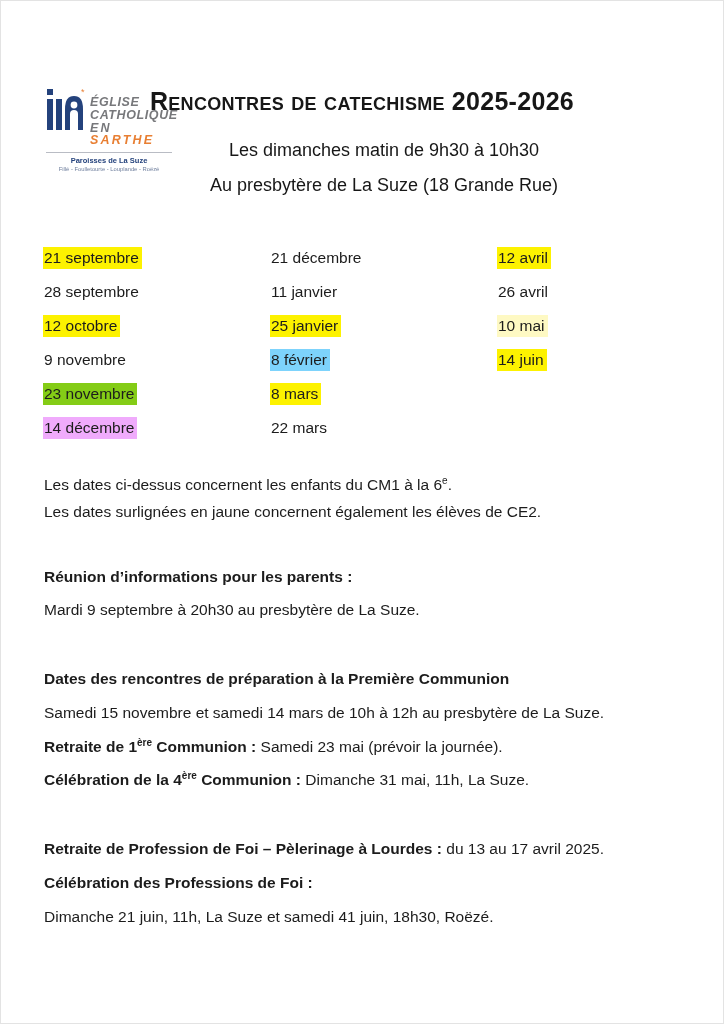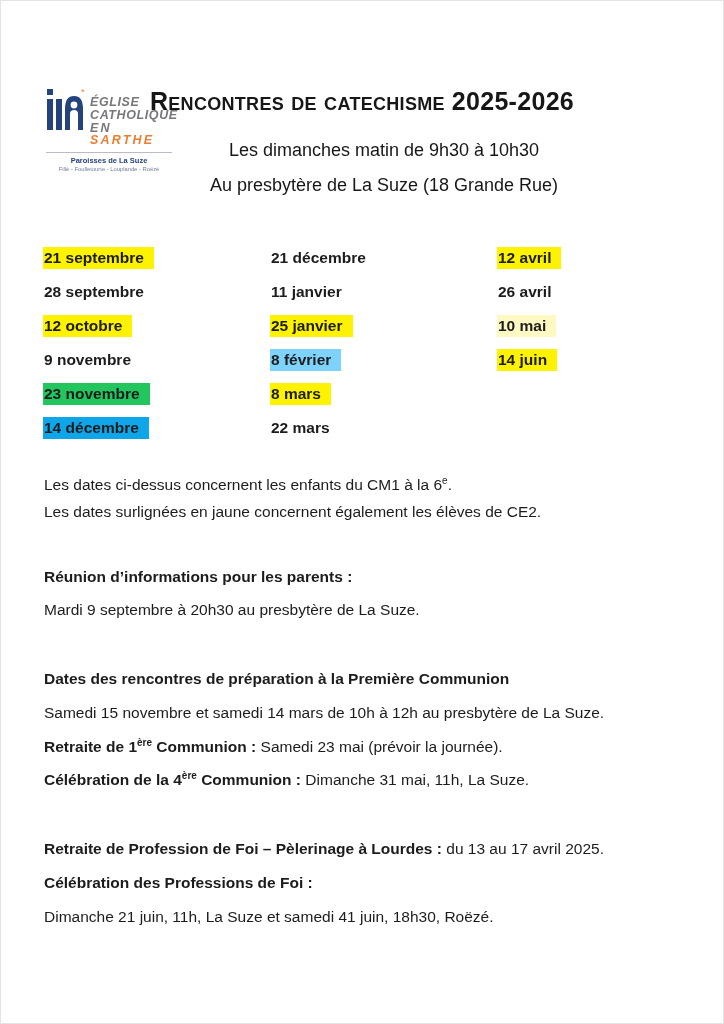--- a/index.html
+++ b/index.html
@@ -39,21 +39,21 @@
   .subtitle1{top:139px;}
   .subtitle2{top:174px;}
 
   
   .dates-grid{
     position:absolute;left:43px;top:246px;
     display:flex;flex-direction:row;
   }
   .date-col{width:227px;display:flex;flex-direction:column;}
   .date-row{height:34px;font-size:15.5px;}
-  .date-row span{display:inline-block;line-height:21px;padding:0 10px 1px 1px;margin-left:-1px;font-weight:bold;}
+  .date-row span{display:inline-block;line-height:21px;padding:0 3px 1px 1px;margin-left:-1px;}
 
   
   .bodyline{position:absolute;left:43px;font-size:15.5px;line-height:22px;white-space:nowrap;}
   .bold{font-weight:bold;}
   .notes{position:absolute;left:43px;top:470px;font-size:15.5px;line-height:27px;}
   sup{font-size:10px;line-height:0;}
 </style>
 </head>
 <body>
 
@@ -91,22 +91,22 @@
   </div>
   <div class="subtitle subtitle1">Les dimanches matin de 9h30 à 10h30</div>
   <div class="subtitle subtitle2">Au presbytère de La Suze (18 Grande Rue)</div>
 
   <div class="dates-grid">
       <div class="date-col">
         <div class="date-row"><span style="background-color: rgb(253, 242, 0);">21 septembre</span></div>
         <div class="date-row"><span>28 septembre</span></div>
         <div class="date-row"><span style="background-color: rgb(253, 242, 0);">12 octobre</span></div>
         <div class="date-row"><span>9 novembre</span></div>
-        <div class="date-row"><span style="background-color: #22c55e;">23 novembre</span></div>
-        <div class="date-row"><span style="background-color: #0ea5e9;">14 décembre</span></div>
+        <div class="date-row"><span style="background-color: #84cc16;">23 novembre</span></div>
+        <div class="date-row"><span style="background-color: #f0abfc;">14 décembre</span></div>
       </div>
       <div class="date-col">
         <div class="date-row"><span>21 décembre</span></div>
         <div class="date-row"><span>11 janvier</span></div>
         <div class="date-row"><span style="background-color: rgb(253, 242, 0);">25 janvier</span></div>
         <div class="date-row"><span style="background-color: #7dd3fc;">8 février</span></div>
         <div class="date-row"><span style="background-color: rgb(253, 242, 0);">8 mars</span></div>
         <div class="date-row"><span>22 mars</span></div>
       </div>
       <div class="date-col">

